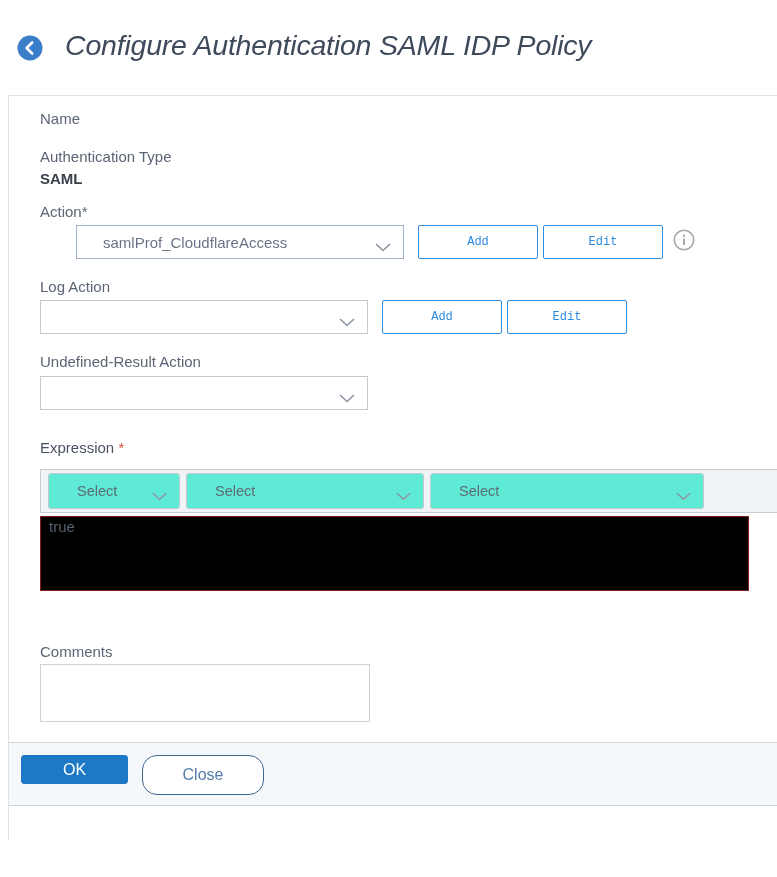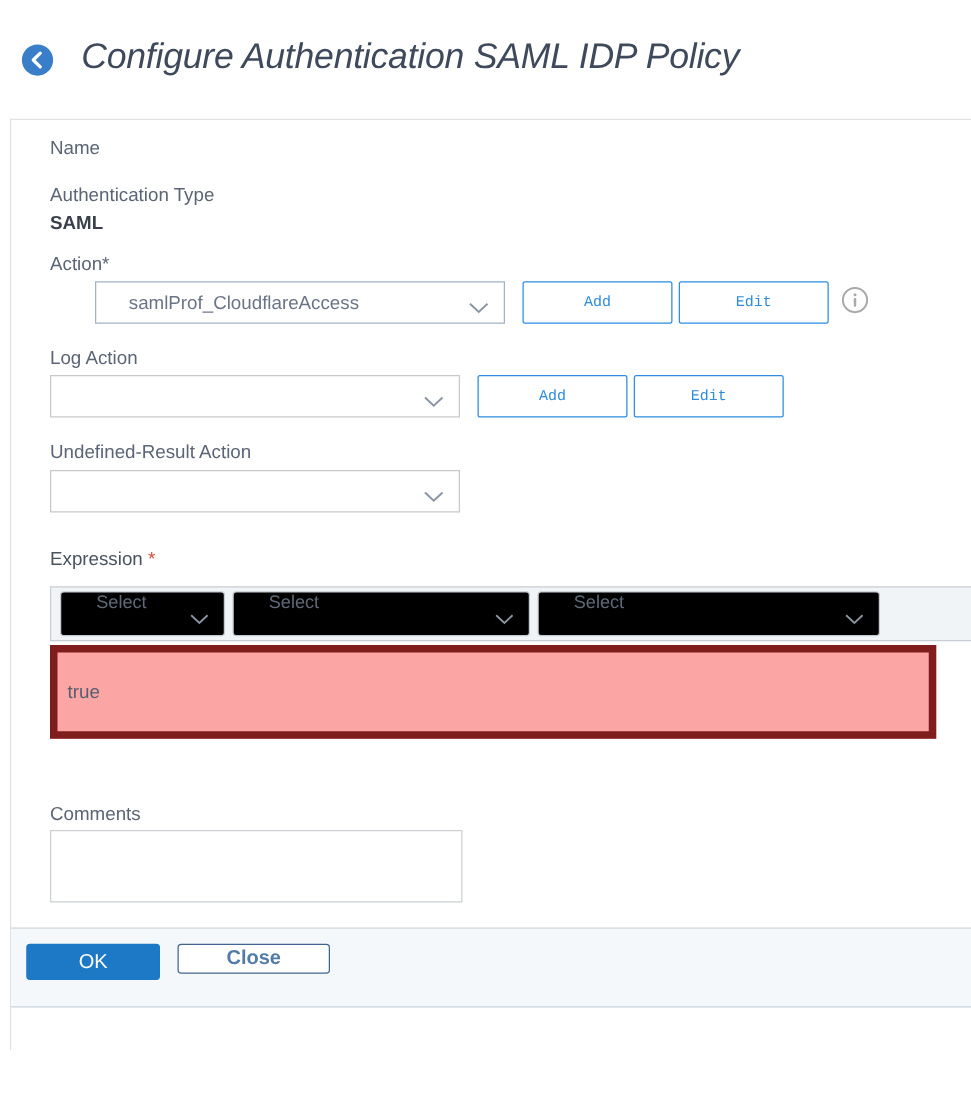--- a/index.html
+++ b/index.html
@@ -44,41 +44,41 @@
   .chev { position:absolute; right:12px; top:50%; margin-top:-4px; }
 
   .btn-outline-blue { width:120px; height:34px; background:#fff; border:1px solid #2e8ce2;
     color:#2d8be0; font-size:12px; font-family:Liberation Mono, monospace; cursor:pointer; border-radius:2px; }
   .gap14 { width:14px; } .gap5 { width:5px; }
   .info-wrap { display:flex; align-items:center; margin-left:10px; }
 
   
   .expr-toolbar { margin-top:11px; margin-right:-3px; height:44px; background:#f1f4f7;
     border:1px solid #c9ced4; display:flex; align-items:center; padding-left:7px; }
-  .expr-select { position:relative; height:36px; background:#000000; border:1px solid #c4cad1;
-    border-radius:3px; display:flex; align-items:flex-start; margin-right:6px; cursor:pointer; }
+  .expr-select { position:relative; height:36px; background:#5eead4; border:1px solid #c4cad1;
+    border-radius:3px; display:flex; align-items:center; margin-right:6px; cursor:pointer; }
   .expr-select .sel-label { font-size:14.5px; color:#5f6a79; padding-left:28px; }
   .expr-sel-1 { width:132px; } .expr-sel-2 { width:238px; } .expr-sel-3 { width:274px; }
 
   .expr-area { display:block; margin-top:3px; margin-right:-3px; width:709px; height:75px;
-    background:#fca5a5; border:6px solid #7f1d1d; resize:none; font-family:inherit;
-    font-size:15px; color:#555f6e; padding:22px 8px; line-height:19px; }
+    background:#000000; border:1px solid #7f1d1d; resize:none; font-family:inherit;
+    font-size:15px; color:#555f6e; padding:0 8px; line-height:19px; }
   .comments-area { display:block; margin-top:2px; width:330px; height:58px; background:#fff;
     border:1px solid #cdd0d4; resize:none; font-family:inherit; font-size:15px;
     color:#555f6e; padding:6px 8px; }
 
   
   .footer { margin-top:20px; height:64px; background:#f5f8fb; border-top:1px solid #d6d6d6;
     border-bottom:1px solid #ccd6de; display:flex; align-items:flex-start;
     padding:12px 0 0 12px; }
   .btn-ok { width:107px; height:29px; background:#1d79c5; border:1px solid #1d79c5;
     border-radius:3px; color:#ffffff; font-size:16px; font-family:inherit; cursor:pointer; }
-  .btn-close { margin-left:14px; width:122px; height:24px; background:#ffffff;
-    border:1px solid #40668f; border-radius:3px; color:#527ca8; font-size:16px;
-    font-family:inherit; cursor:pointer;font-weight:bold; }
+  .btn-close { margin-left:14px; width:122px; height:40px; background:#ffffff;
+    border:1px solid #40668f; border-radius:15px; color:#527ca8; font-size:16px;
+    font-family:inherit; cursor:pointer; }
 </style>
 </head>
 <body>
 
 <div class="header">
   <button class="back-btn" title="Back">
     <span>
       <svg width="26" height="26" viewBox="0 0 26 26">
         <circle cx="13" cy="13" r="12.5" fill="#3a7dc9"></circle>
         <path d="M15.2 7.5 L9.6 13 L15.2 18.5" fill="none" stroke="#ffffff" stroke-width="2.6" stroke-linecap="round" stroke-linejoin="round"></path>

